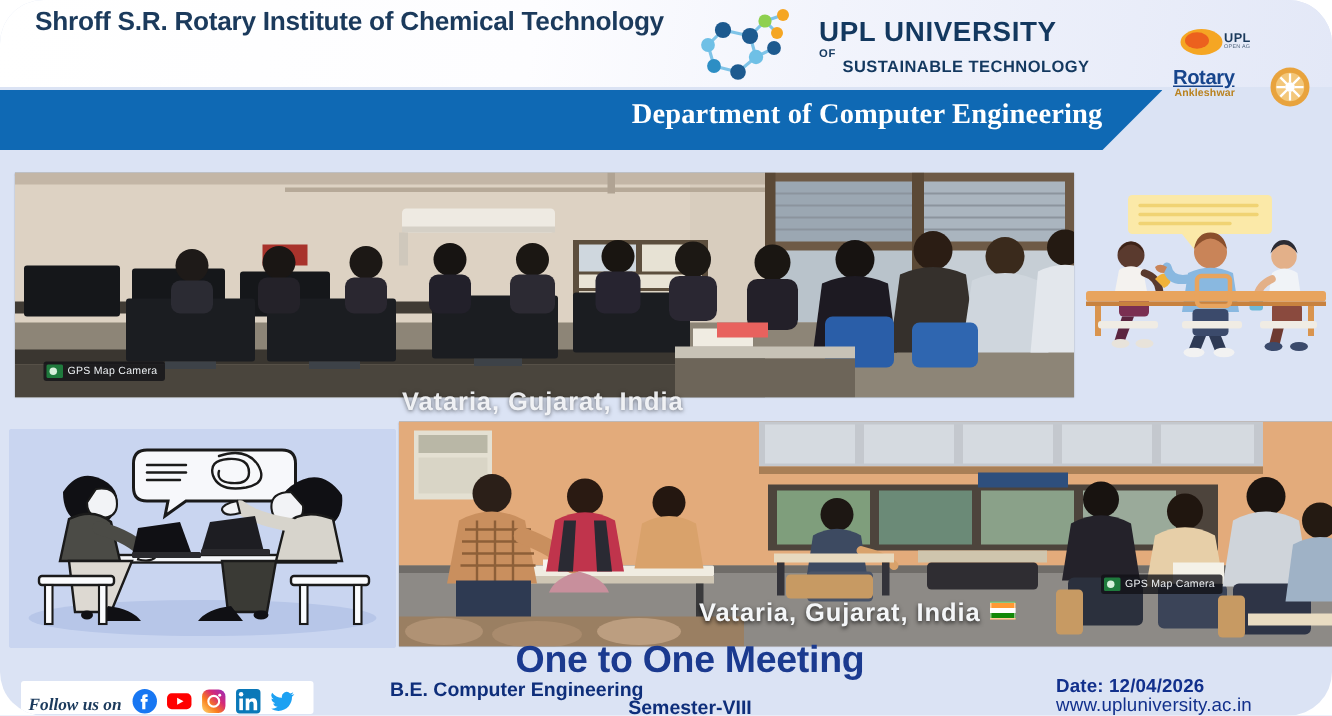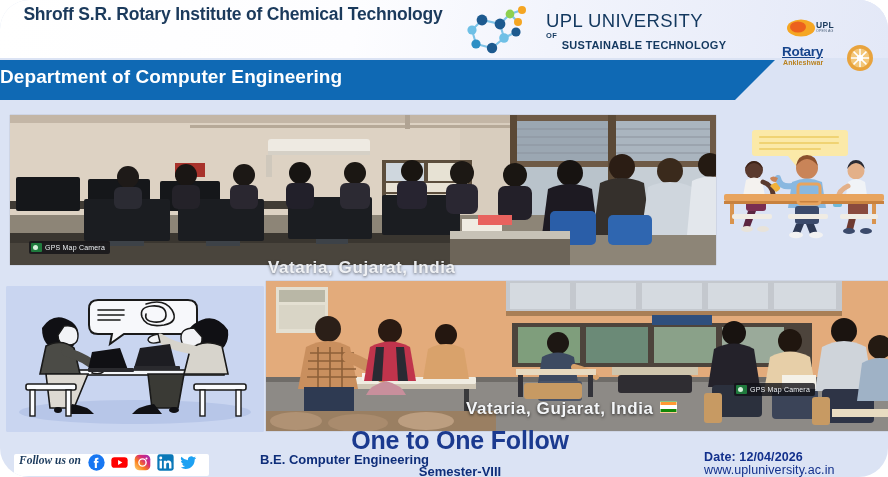--- a/index.html
+++ b/index.html
@@ -38,21 +38,21 @@
   .upl-block {
     position: absolute; left: 462px; top: 2px;
     width: 280px; height: 54px;
   }
   .upl-mol { position: absolute; left: 0; top: 0; }
   .upl-text {
     position: absolute; left: 84px; top: 10px;
     width: 196px;
   }
   .upl-name {
-    font-size: 18.5px; font-weight: normal;
+    font-size: 18.5px; font-weight: bold;
     color: #13385f; letter-spacing: 0.4px;
     line-height: 1;
   }
   .upl-of {
     font-size: 7.5px; font-weight: bold; color: #13385f;
     text-align: left; line-height: 1.25; letter-spacing: .5px;
   }
   .upl-sub {
     font-size: 11px; font-weight: bold; color: #13385f;
     text-align: center; letter-spacing: .3px; line-height: 1.05;
@@ -88,24 +88,24 @@
   
   .dept-ribbon {
     position: absolute; left: 0; top: 60px;
     width: 775px; height: 40px;
     background: #0f69b4;
     clip-path: polygon(0 0, 775px 0, 735px 40px, 0 40px);
   }
   .dept-title {
     position: absolute; left: 0; top: 66px;
     width: 735px;
-    text-align: left;
+    text-align: right;
     font-size: 19px; font-weight: bold;
     color: #ffffff;
-    font-family: Liberation Sans, sans-serif;
+    font-family: Liberation Serif, serif;
     letter-spacing: .1px;
   }
 
   
   .illus-right {
     position: absolute; left: 716px; top: 122px;
     width: 172px; height: 120px;
   }
   .illus-left {
     position: absolute; left: 6px; top: 286px;
@@ -166,21 +166,21 @@
     white-space: nowrap;
     z-index: 3;
   }
 
   
   .follow-bar {
     position: absolute; left: 14px; top: 454px;
     height: 22px;
     background: #ffffff;
     border-radius: 2px;
-    display: flex; align-items: flex-start;
+    display: flex; align-items: flex-end;
     padding: 0 6px 0 5px;
   }
   .follow-label {
     font-family: "Liberation Serif", serif;
     font-style: italic; font-weight: bold;
     font-size: 11.5px; color: #1b3a5c;
     margin-right: 7px; white-space: nowrap;
   }
   .soc { width: 17px; height: 17px; margin-right: 6px; flex: none; }
 
@@ -630,20 +630,20 @@
       <rect x="3.6" y="9.4" width="3.4" height="11" fill="#fff"></rect>
       <circle cx="5.3" cy="5.5" r="2.1" fill="#fff"></circle>
       <path d="M9.6 9.4h3.3v1.5c.6-1 1.7-1.8 3.4-1.8 3 0 4.1 1.9 4.1 4.9v6.4h-3.4v-5.7c0-1.5-.5-2.4-1.8-2.4-1.1 0-1.8.8-2.1 1.6-.1.3-.1.7-.1 1.1v5.4H9.6z" fill="#fff"></path>
     </svg>
 
     <svg class="soc" viewBox="0 0 24 24">
       <path d="M22.5 5.3c-.8.4-1.7.6-2.6.8a4.5 4.5 0 0 0 2-2.5c-.9.5-1.9.9-2.9 1.1a4.5 4.5 0 0 0-7.7 4.1A12.8 12.8 0 0 1 2 4a4.5 4.5 0 0 0 1.4 6 4.4 4.4 0 0 1-2-.6v.1c0 2.2 1.5 4 3.6 4.4a4.5 4.5 0 0 1-2 .1 4.5 4.5 0 0 0 4.2 3.1A9 9 0 0 1 1 19.1a12.7 12.7 0 0 0 6.9 2c8.3 0 12.8-6.9 12.8-12.8v-.6c.9-.6 1.6-1.4 2.2-2.3z" fill="#1DA1F2"></path>
     </svg>
   </div>
 
-  <div class="meet-title">One to One Follow</div>
+  <div class="meet-title">One to One Meeting</div>
   <div class="meet-sub">B.E. Computer Engineering</div>
   <div class="meet-sub2">Semester-VIII</div>
 
   <div class="date-txt">Date: 12/04/2026</div>
   <div class="site-txt">www.upluniversity.ac.in</div>
 
 </div>
 
 </body></html>

